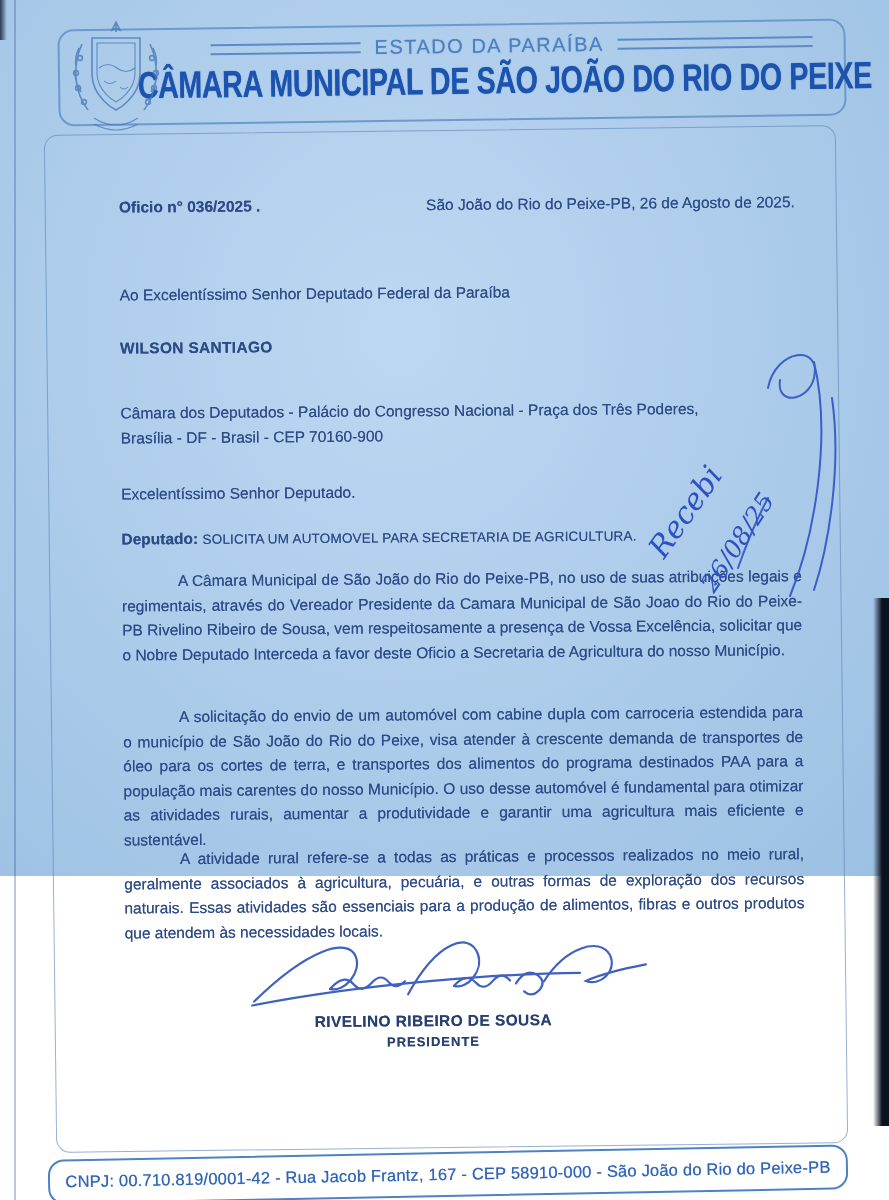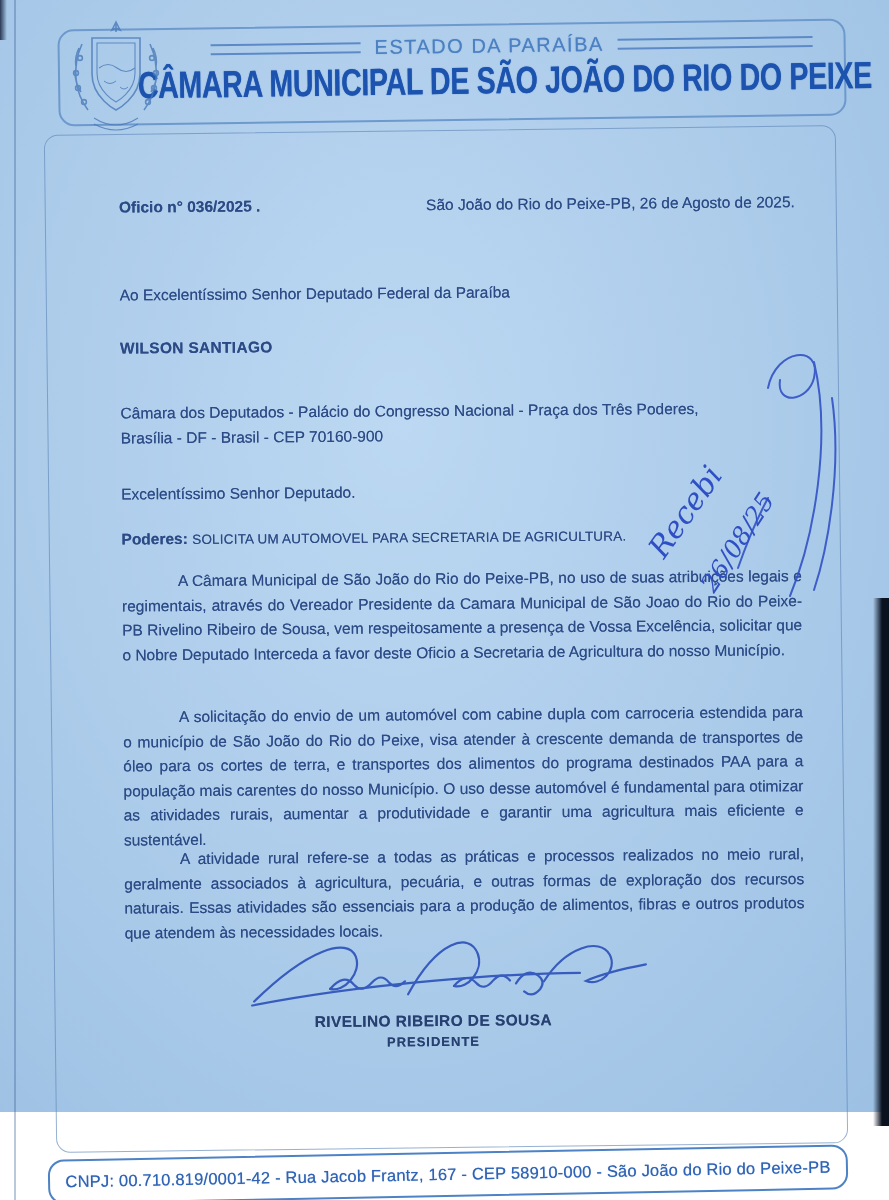--- a/index.html
+++ b/index.html
@@ -1,17 +1,17 @@
 <!DOCTYPE html>
 <html><head>
 <meta charset="utf-8">
 <style>
   html,body{margin:0;padding:0;}
   body{width:889px;height:1200px;overflow:hidden;font-family:"Liberation Sans",sans-serif;}
-  .page{position:relative;width:889px;height:1112px;
+  .page{position:relative;width:889px;height:876px;
         background:radial-gradient(ellipse at 45% 38%, #bcd8f2 0%, #aecdeb 48%, #9cc0e3 100%);}
   .abs{position:absolute;}
 
   
   .edge-dark-right{right:-2px;top:598px;width:18px;height:528px;
       background:linear-gradient(to left,#0a1220 50%,rgba(10,18,32,0));}
   .corner-dark-tl{left:0;top:0;width:7px;height:40px;
       background:linear-gradient(to right,#2a3a55,rgba(42,58,85,0));}
   .fold-line{left:14px;top:0;width:2px;height:1200px;background:rgba(60,95,150,.35);}
 
@@ -123,21 +123,21 @@
     <div class="abs addr-name">WILSON SANTIAGO</div>
 
     <div class="abs addr">
       <div>Câmara dos Deputados - Palácio do Congresso Nacional - Praça dos Três Poderes,</div>
       <div>Brasília - DF - Brasil - CEP 70160-900</div>
     </div>
 
     <div class="abs salut">Excelentíssimo Senhor Deputado.</div>
 
     <div class="abs subject">
-      <span class="bold">Poderes:</span>
+      <span class="bold">Deputado:</span>
       <span class="txt">SOLICITA UM AUTOMOVEL PARA SECRETARIA DE AGRICULTURA.</span>
     </div>
 
     <div class="abs para p1">A Câmara Municipal de São João do Rio do Peixe-PB, no uso de suas atribuições legais e regimentais, através do Vereador Presidente da Camara Municipal de São Joao do Rio do Peixe-PB Rivelino Ribeiro de Sousa, vem respeitosamente a presença de Vossa Excelência, solicitar que o Nobre Deputado Interceda a favor deste Oficio a Secretaria de Agricultura do nosso Município.</div>
     <div class="abs para p2">A solicitação do envio de um automóvel com cabine dupla com carroceria estendida para o município de São João do Rio do Peixe, visa atender à crescente demanda de transportes de óleo para os cortes de terra, e transportes dos alimentos do programa destinados PAA para a população mais carentes do nosso Município. O uso desse automóvel é fundamental para otimizar as atividades rurais, aumentar a produtividade e garantir uma agricultura mais eficiente e sustentável.</div>
     <div class="abs para p3">A atividade rural refere-se a todas as práticas e processos realizados no meio rural, geralmente associados à agricultura, pecuária, e outras formas de exploração dos recursos naturais. Essas atividades são essenciais para a produção de alimentos, fibras e outros produtos que atendem às necessidades locais.</div>
 
     <svg class="abs sig-svg" viewBox="0 0 440 82">
       <g fill="none" stroke="#2b50b8" stroke-width="2.2" stroke-linecap="round" opacity=".9">
         <path d="M6 70 C 60 18, 100 6, 108 26 C 114 42, 96 62, 82 58"></path>

